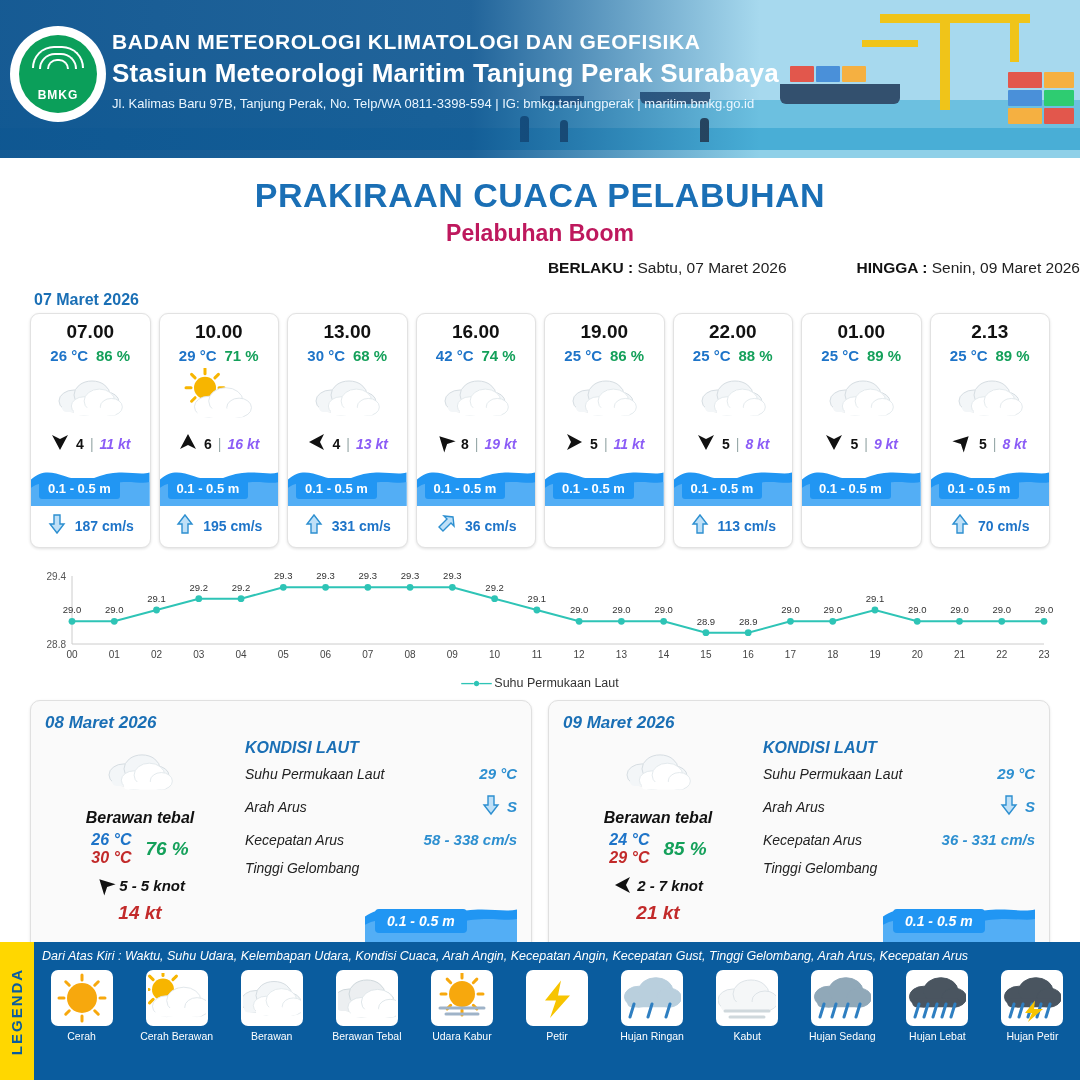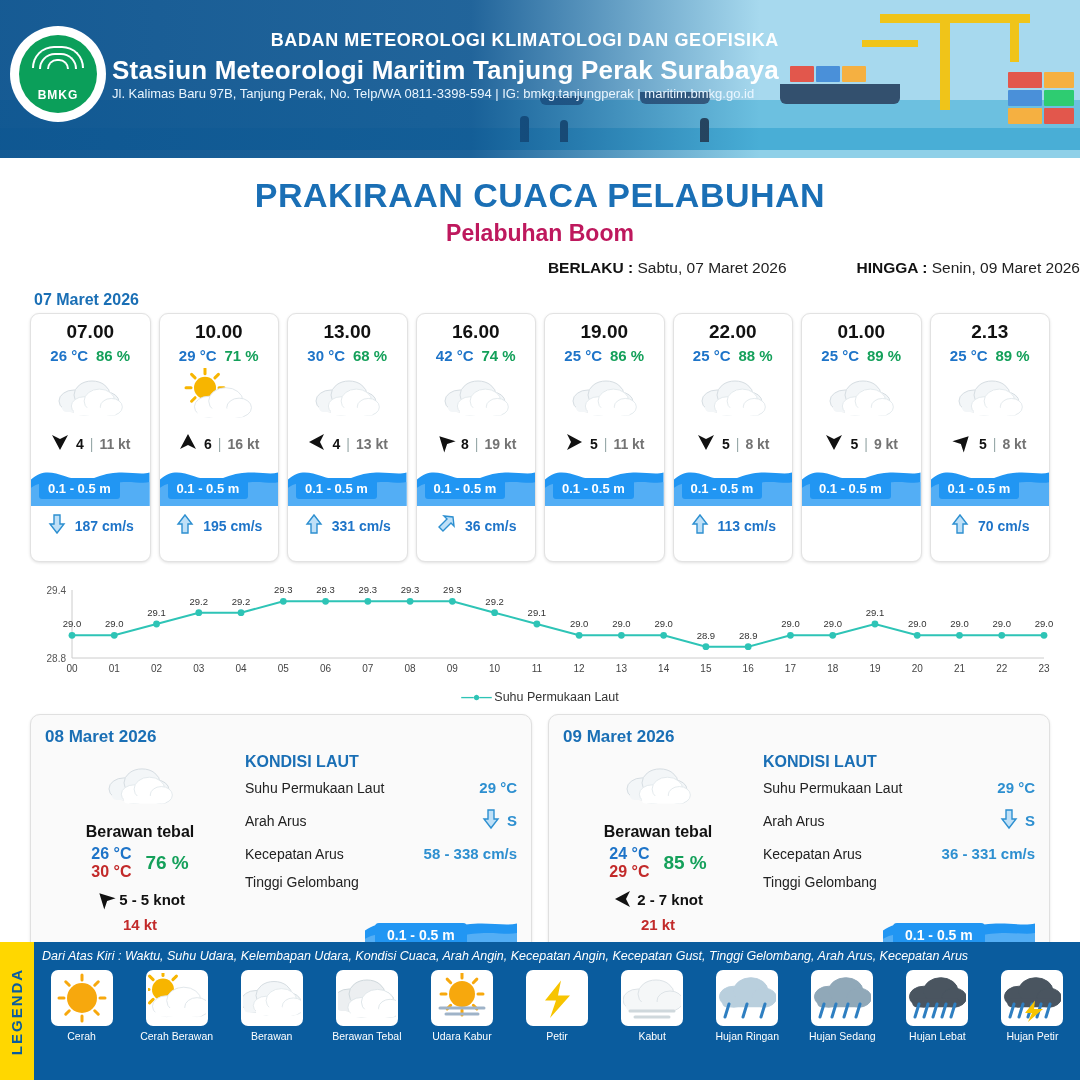--- a/index.html
+++ b/index.html
@@ -35,23 +35,23 @@
     align-items:center; justify-content:center;
   }
   .logo-inner { width:78px; height:78px; border-radius:50%; background:#0b9f5a; display:flex; flex-direction:column; align-items:center; justify-content:center; }
   .logo-arcs { width:52px; height:30px; position:relative; }
   .logo-arcs span { position:absolute; left:0; border:2px solid #ffffff; border-bottom:none; border-radius:40px 40px 0 0; }
   .logo-arcs span:nth-child(1){ width:52px; height:22px; top:0; }
   .logo-arcs span:nth-child(2){ width:38px; height:16px; top:7px; left:7px;}
   .logo-arcs span:nth-child(3){ width:22px; height:10px; top:13px; left:15px;}
   .logo-text { color:#fff; font-size:12px; font-weight:bold; letter-spacing:1px; margin-top:12px; }
   .hdr-texts { position:absolute; left:112px; top:30px; }
-  .hdr-l1 { color:#ffffff; font-size:18px; font-weight:bold; letter-spacing:0.6px;text-align:right; }
+  .hdr-l1 { color:#ffffff; font-size:21px; font-weight:bold; letter-spacing:0.6px; }
   .hdr-l2 { color:#ffffff; font-size:26px; font-weight:bold; margin-top:4px; letter-spacing:0.2px; }
-  .hdr-l3 { color:#eaf6ff; font-size:13px; margin-top:0; }
+  .hdr-l3 { color:#eaf6ff; font-size:13px; margin-top:7px; }
 
   
   .title-wrap { text-align:center; margin-top:18px; }
   .title-main { color:#1a6fb5; font-size:34px; font-weight:bold; letter-spacing:0.5px; }
   .title-sub { color:#be185d; font-size:23px; font-weight:bold; margin-top:5px; }
   .valid-row { display:flex; justify-content:flex-end; gap:70px; margin-top:12px; font-size:15.5px; color:#222; }
   .valid-row b { color:#111; }
 
   
   .date-label { color:#1a6fb5; font-size:16px; font-weight:bold; margin:14px 0 4px 34px; }
@@ -64,47 +64,47 @@
   }
   .c-time { text-align:center; font-size:19px; font-weight:bold; color:#111; padding-top:7px; }
   .c-th { display:flex; justify-content:center; gap:8px; font-size:15px; font-weight:bold; padding:4px 0 2px; }
   .c-temp { color:#1e74c8; }
   .c-hum { color:#14a05a; }
   .c-ico { height:64px; position:relative; }
   .c-wave-block { position:relative; height:76px; background:#ffffff; }
   .c-wind { display:flex; align-items:center; justify-content:center; gap:6px; font-size:14px; font-weight:bold; padding-top:2px; }
   .c-wind .spd { color:#111; }
   .c-wind .sep { color:#9aa; font-weight:normal; }
-  .c-wind .kt { color:#737373; }
+  .c-wind .kt { color:#8b5cf6;font-style:italic; }
   .wave-svg { position:absolute; left:0; bottom:0; width:100%; height:48px; }
   .c-waveval {
     position:absolute; left:8px; bottom:7px; background:#2196f3; color:#fff;
     font-size:13px; font-weight:bold; padding:3px 9px; border-radius:3px;
   }
-  .c-cur { display:flex; align-items:center; justify-content:center; gap:8px; padding:7px 0 23px; font-size:14px; font-weight:bold; color:#1e74c8; }
+  .c-cur { display:flex; align-items:center; justify-content:center; gap:8px; padding:7px 0 9px; font-size:14px; font-weight:bold; color:#1e74c8; }
 
   
   .chart-wrap { margin:10px 22px 0 22px; height:116px; position:relative; }
   .chart-legend { text-align:center; font-size:12.5px; color:#333; margin-top:2px; }
   .legend-dash { color:#2ec4b6; font-weight:bold; letter-spacing:-1px; }
 
   
-  .days { display:flex; gap:16px; padding:0 30px; margin-top:10px; }
+  .days { display:flex; gap:16px; padding:0 30px; margin-top:10px;font-style:italic; }
   .day {
     flex:1; background:#fafafa; border:1px solid #e0e0e0; border-radius:10px;
     box-shadow:0 1px 3px rgba(0,0,0,0.10); height:256px; position:relative; padding:12px 14px;
   }
   .day-date { color:#1a6fb5; font-size:17px; font-weight:bold; }
   .day-left { position:absolute; left:14px; top:40px; width:190px; text-align:center; }
   .day-cond { font-size:16px; font-weight:bold; color:#111; margin-top:2px; }
   .day-t1 { color:#1e74c8; font-size:16px; font-weight:bold; }
   .day-t2 { color:#c22a2a; font-size:16px; font-weight:bold; }
   .day-hum { color:#14a05a; font-size:19px; font-weight:bold; }
   .day-wind { font-size:15px; font-weight:bold; color:#111; margin-top:8px; }
-  .day-gust { font-size:15px; font-weight:bold; color:#c22a2a; margin-top:4px; }
+  .day-gust { font-size:19px; font-weight:bold; color:#c22a2a; margin-top:4px; }
   .day-right { position:absolute; right:14px; top:38px; width:272px; }
   .kondisi-title { color:#1a6fb5; font-size:16px; font-weight:bold; margin-bottom:8px; }
   .kv { display:flex; justify-content:space-between; align-items:center; font-size:14px; color:#222; margin-bottom:12px; }
   .kv .val { color:#2d8fd0; font-size:15px; font-weight:bold; }
   .arus-row { display:flex; align-items:center; gap:6px; }
   .wave-badge { background:#2196f3; color:#fff; font-size:14px; font-weight:bold; padding:4px 12px; border-radius:4px; }
   .day-wave { position:absolute; right:14px; bottom:14px; width:152px; height:54px; }
 
   
   .legend-band { position:absolute; left:0; bottom:0; width:1080px; height:138px; background:#0a5c9e; }
@@ -891,50 +891,50 @@
               <polygon points="33,7.5 17,27.500000000000004 28,27.500000000000004 22,45 42,22.5 30,22.5" fill="#f7c400"></polygon>
             </svg>
           </div>
     </div>
     <div class="lg-label">Petir</div>
       </div>
       <div class="lg-item">
     <div class="lg-box">
       <div style="display:flex;align-items:center;justify-content:center;height:56px;">
             <svg width="58" height="50" viewBox="0 0 58 50">
+              <g transform="translate(29,18) scale(0.95)">
+    <ellipse cx="-14" cy="6" rx="15" ry="11" fill="#b9cfdd" stroke="#b9cfdd" stroke-width="1"></ellipse>
+    <ellipse cx="4" cy="0" rx="18" ry="14" fill="#b9cfdd" stroke="#b9cfdd" stroke-width="1"></ellipse>
+    <ellipse cx="18" cy="7" rx="13" ry="10" fill="#b9cfdd" stroke="#b9cfdd" stroke-width="1"></ellipse>
+    <rect x="-26" y="8" width="50" height="9" rx="4.5" fill="#b9cfdd"></rect>
+  </g>
+              <line x1="11" y1="31" x2="7" y2="44" stroke="#2f7fc1" stroke-width="3" stroke-linecap="round"></line>
+              <line x1="29" y1="31" x2="25" y2="44" stroke="#2f7fc1" stroke-width="3" stroke-linecap="round"></line>
+              <line x1="47" y1="31" x2="43" y2="44" stroke="#2f7fc1" stroke-width="3" stroke-linecap="round"></line>
+            </svg>
+          </div>
+    </div>
+    <div class="lg-label">Hujan Ringan</div>
+      </div>
+      <div class="lg-item">
+    <div class="lg-box">
+      <div style="display:flex;align-items:center;justify-content:center;height:56px;">
+            <svg width="58" height="50" viewBox="0 0 58 50">
               <g transform="translate(29,21) scale(1)">
     <ellipse cx="-14" cy="6" rx="15" ry="11" fill="#f5f7f8" stroke="#dde3e7" stroke-width="1"></ellipse>
     <ellipse cx="4" cy="0" rx="18" ry="14" fill="#f5f7f8" stroke="#dde3e7" stroke-width="1"></ellipse>
     <ellipse cx="18" cy="7" rx="13" ry="10" fill="#f5f7f8" stroke="#dde3e7" stroke-width="1"></ellipse>
     <rect x="-26" y="8" width="50" height="9" rx="4.5" fill="#f5f7f8"></rect>
   </g>
               <line x1="7" y1="38" x2="51" y2="38" stroke="#cfd8dc" stroke-width="3" stroke-linecap="round"></line>
        <line x1="12" y1="44" x2="46" y2="44" stroke="#cfd8dc" stroke-width="3" stroke-linecap="round"></line>
             </svg>
           </div>
     </div>
     <div class="lg-label">Kabut</div>
-      </div>
-      <div class="lg-item">
-    <div class="lg-box">
-      <div style="display:flex;align-items:center;justify-content:center;height:56px;">
-            <svg width="58" height="50" viewBox="0 0 58 50">
-              <g transform="translate(29,18) scale(0.95)">
-    <ellipse cx="-14" cy="6" rx="15" ry="11" fill="#b9cfdd" stroke="#b9cfdd" stroke-width="1"></ellipse>
-    <ellipse cx="4" cy="0" rx="18" ry="14" fill="#b9cfdd" stroke="#b9cfdd" stroke-width="1"></ellipse>
-    <ellipse cx="18" cy="7" rx="13" ry="10" fill="#b9cfdd" stroke="#b9cfdd" stroke-width="1"></ellipse>
-    <rect x="-26" y="8" width="50" height="9" rx="4.5" fill="#b9cfdd"></rect>
-  </g>
-              <line x1="11" y1="31" x2="7" y2="44" stroke="#2f7fc1" stroke-width="3" stroke-linecap="round"></line>
-              <line x1="29" y1="31" x2="25" y2="44" stroke="#2f7fc1" stroke-width="3" stroke-linecap="round"></line>
-              <line x1="47" y1="31" x2="43" y2="44" stroke="#2f7fc1" stroke-width="3" stroke-linecap="round"></line>
-            </svg>
-          </div>
-    </div>
-    <div class="lg-label">Hujan Ringan</div>
       </div>
       <div class="lg-item">
     <div class="lg-box">
       <div style="display:flex;align-items:center;justify-content:center;height:56px;">
             <svg width="58" height="50" viewBox="0 0 58 50">
               <g transform="translate(29,18) scale(0.95)">
     <ellipse cx="-14" cy="6" rx="15" ry="11" fill="#90a8b8" stroke="#90a8b8" stroke-width="1"></ellipse>
     <ellipse cx="4" cy="0" rx="18" ry="14" fill="#90a8b8" stroke="#90a8b8" stroke-width="1"></ellipse>
     <ellipse cx="18" cy="7" rx="13" ry="10" fill="#90a8b8" stroke="#90a8b8" stroke-width="1"></ellipse>
     <rect x="-26" y="8" width="50" height="9" rx="4.5" fill="#90a8b8"></rect>

